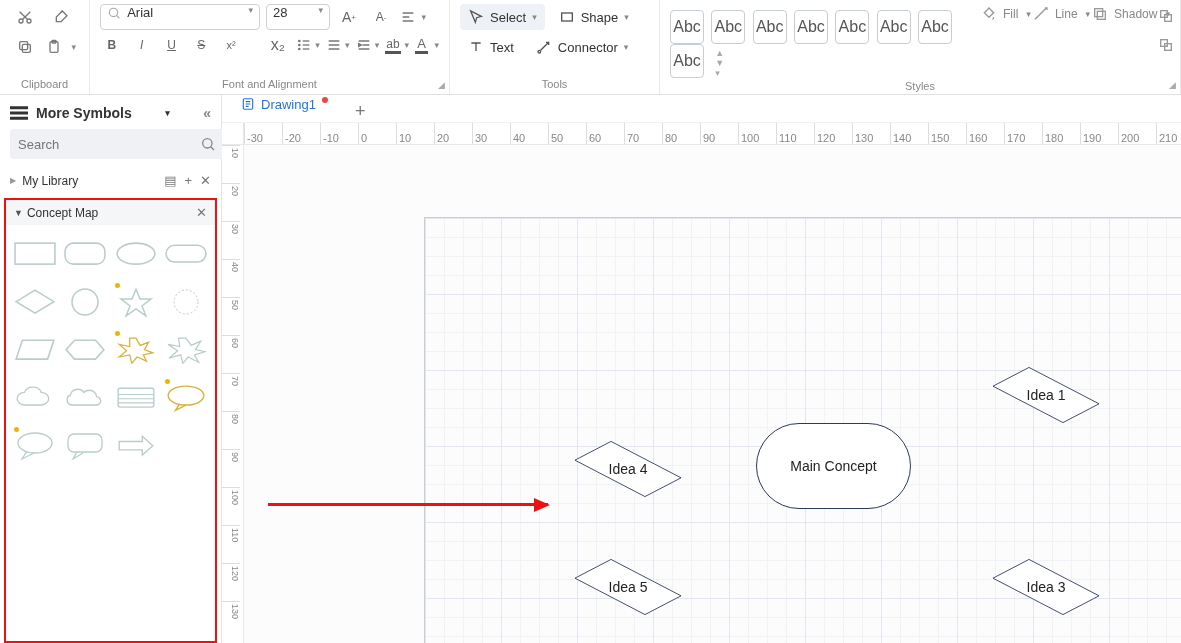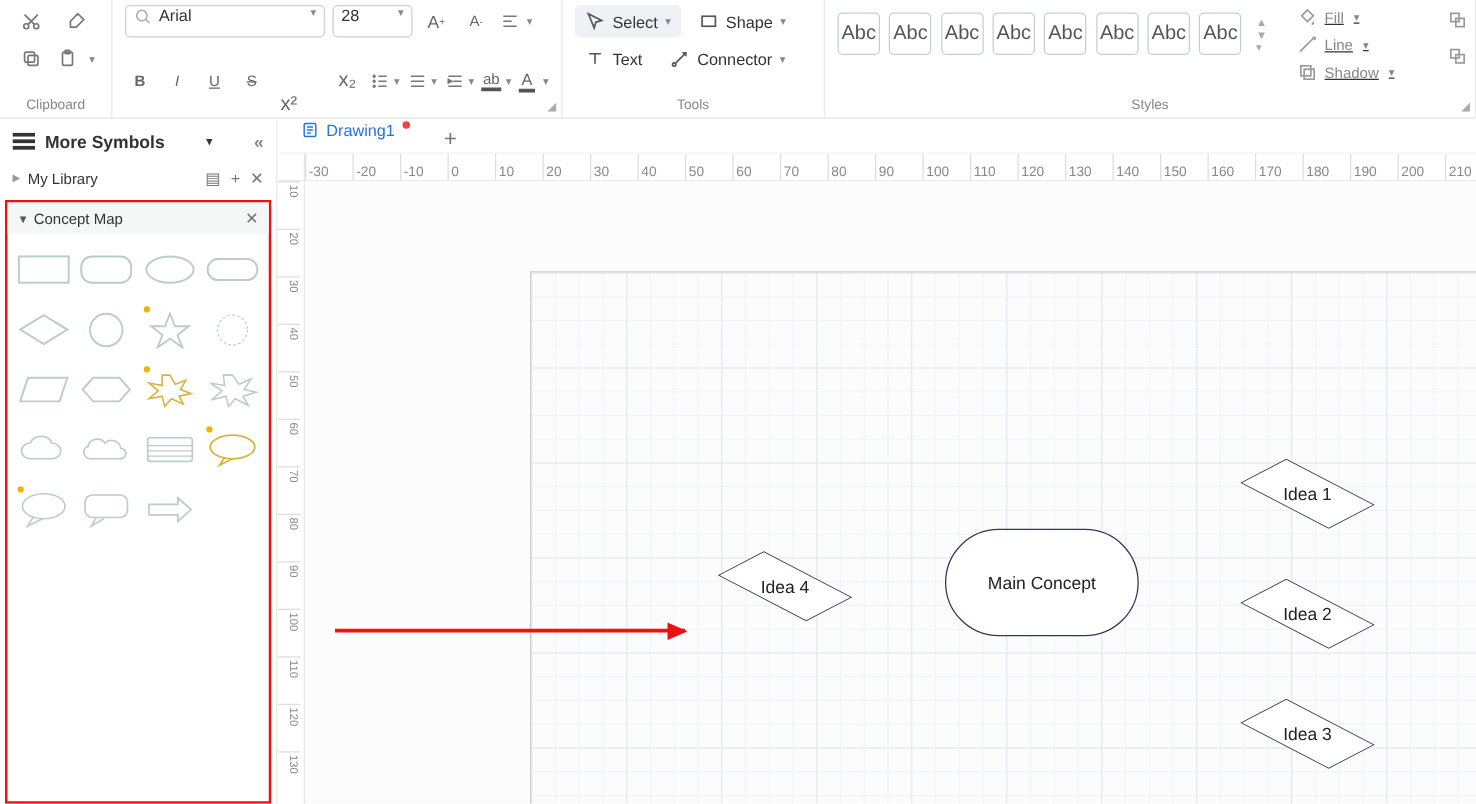--- a/index.html
+++ b/index.html
@@ -19,21 +19,21 @@
 .font-box { display: flex; align-items: flex-start; border: 1px solid #d0d0d0; border-radius: 4px; height: 26px; padding: 0 6px; gap: 6px; background: #fff; }
 .font-name { width: 130px; font-size: 13px; }
 .font-size { width: 50px; font-size: 13px; text-align: left; }
 .caret-down { font-size: 9px; color: #888; margin-left: auto; }
 
 .tool-btn { display: inline-flex; align-items: center; gap: 6px; height: 26px; padding: 0 8px; border-radius: 4px; cursor: pointer; }
 .tool-btn .lbl { font-size: 13px; }
 
 .style-swatch { width: 34px; height: 34px; border: 1px solid #c7cdd6; border-radius: 4px; display: inline-flex; align-items: center; justify-content: center; font-size: 16px; color: #555; background: #fff; margin-right: 4px; }
 
-.props { padding-left: 8px; display:flex; flex-direction:column; gap:2px;text-decoration:underline; }
+.props { padding-left: 8px; display:flex; flex-direction:row; gap:2px; }
 .prop-row { display: flex; align-items: center; gap: 6px; font-size: 12px; color: #888; height: 20px; }
 .prop-row .caret-down { margin-left: 2px; }
 
 .corner { position: absolute; right: 4px; bottom: 4px; font-size: 9px; color: #aaa; }
 
 
 .body { display: flex; height: calc(643px - 95px); }
 
 
 .left { width: 222px; border-right: 1px solid #e5e5e5; background: #fff; display:flex; flex-direction:column; }
@@ -156,21 +156,21 @@
               <path d="M4 6h16M4 12h10M4 18h16"></path>
             </svg>
             <span class="caret-down">▾</span>
         </span>
       </div>
       <div class="rg-row">
         <span class="icon-btn" style="font-weight:700;">B</span>
         <span class="icon-btn" style="font-style:italic;">I</span>
         <span class="icon-btn" style="text-decoration:underline;">U</span>
         <span class="icon-btn" style="text-decoration:line-through;">S</span>
-        <span class="icon-btn" style="font-size:16px;margin-top:39px;">x²</span>
+        <span class="icon-btn" style="font-size:11px;">x²</span>
         <span class="icon-btn" style="font-size:16px;margin-left:17px;">x₂</span>
         <span class="icon-btn">
           <svg class="small-svg" viewBox="0 0 24 24" stroke="#777" stroke-width="2">
               <circle cx="5" cy="6" r="1"></circle>
               <path d="M10 6h10"></path>
               <circle cx="5" cy="12" r="1"></circle>
               <path d="M10 12h10"></path>
               <circle cx="5" cy="18" r="1"></circle>
               <path d="M10 18h10"></path>
             </svg>
@@ -191,20 +191,21 @@
         <span class="icon-btn" style="font-size:12px;">
             <span style="border-bottom:3px solid #555; padding:0 1px;">ab</span>
             <span class="caret-down">▾</span>
           </span>
         <span class="icon-btn" style="font-size:13px;">
             <span style="border-bottom:3px solid #555; padding:0 2px;">A</span>
             <span class="caret-down">▾</span>
           </span>
       </div>
     </div>
+    <div class="ribbon-group-label">Font and Alignment</div>
     <span class="corner">◢</span>
   </div>
 
   <div class="ribbon-group" style="width:210px">
     <div>
       <div class="rg-row">
         <div class="tool-btn" style="background:#eef1f6">
           <svg class="small-svg" viewBox="0 0 24 24" fill="none" stroke="#555" stroke-width="2">
               <path d="M4 3l7 17 2-7 7-2z"></path>
             </svg>
@@ -310,20 +311,33 @@
       <svg width="18" height="14" viewBox="0 0 24 18" fill="#333">
           <rect y="0" width="24" height="4"></rect>
           <rect y="7" width="24" height="4"></rect>
           <rect y="14" width="24" height="4"></rect>
         </svg>
       <span>More Symbols</span>
         <span class="caret-down" style="color:#333">▾</span>
       <span class="left-collapse">«</span>
     </div>
 
+    <div style="display:flex; align-items:center;">
+      <div class="left-search" style="flex:1">
+        <input placeholder="Search" style="">
+        <svg class="small-svg" viewBox="0 0 24 24" fill="none" stroke="#888" stroke-width="2">
+            <circle cx="11" cy="11" r="7"></circle>
+            <path d="M21 21l-5-5"></path>
+          </svg>
+      </div>
+      <div class="arrow-stack">
+        <span>︿</span>
+        <span>﹀</span>
+      </div>
+    </div>
 
     <div class="lib-row">
       <span class="tri">▶</span>
       <span>My Library</span>
       <span class="icons">
         <span>▤</span>
         <span>+</span>
         <span>✕</span>
       </span>
     </div>
@@ -513,27 +527,27 @@
       <div class="arrow-line" style="left:24px; top:358px; width:280px;"></div>
 
       <div class="node roundrect" style="left:512px; top:278px; width:155px; height:86px;">
         <span>Main Concept</span>
       </div>
 
       <div class="node diamond" style="left:334px; top:298px;">
         <div class="d-shape"></div>
           <div class="d-label">Idea 4</div>
       </div>
+      <div class="node diamond" style="left:334px; top:416px;">
+        <div class="d-shape"></div>
+          <div class="d-label">Idea 5</div>
+      </div>
       <div class="node diamond" style="left:752px; top:224px;">
         <div class="d-shape"></div>
           <div class="d-label">Idea 1</div>
       </div>
-      <div class="node diamond" style="left:752px; top:320px;">
-        <div class="d-shape"></div>
-          <div class="d-label">Idea 2</div>
-      </div>
       <div class="node diamond" style="left:752px; top:416px;">
         <div class="d-shape"></div>
           <div class="d-label">Idea 3</div>
       </div>
     </div>
   </div>
 </div>
 
 </body></html>

